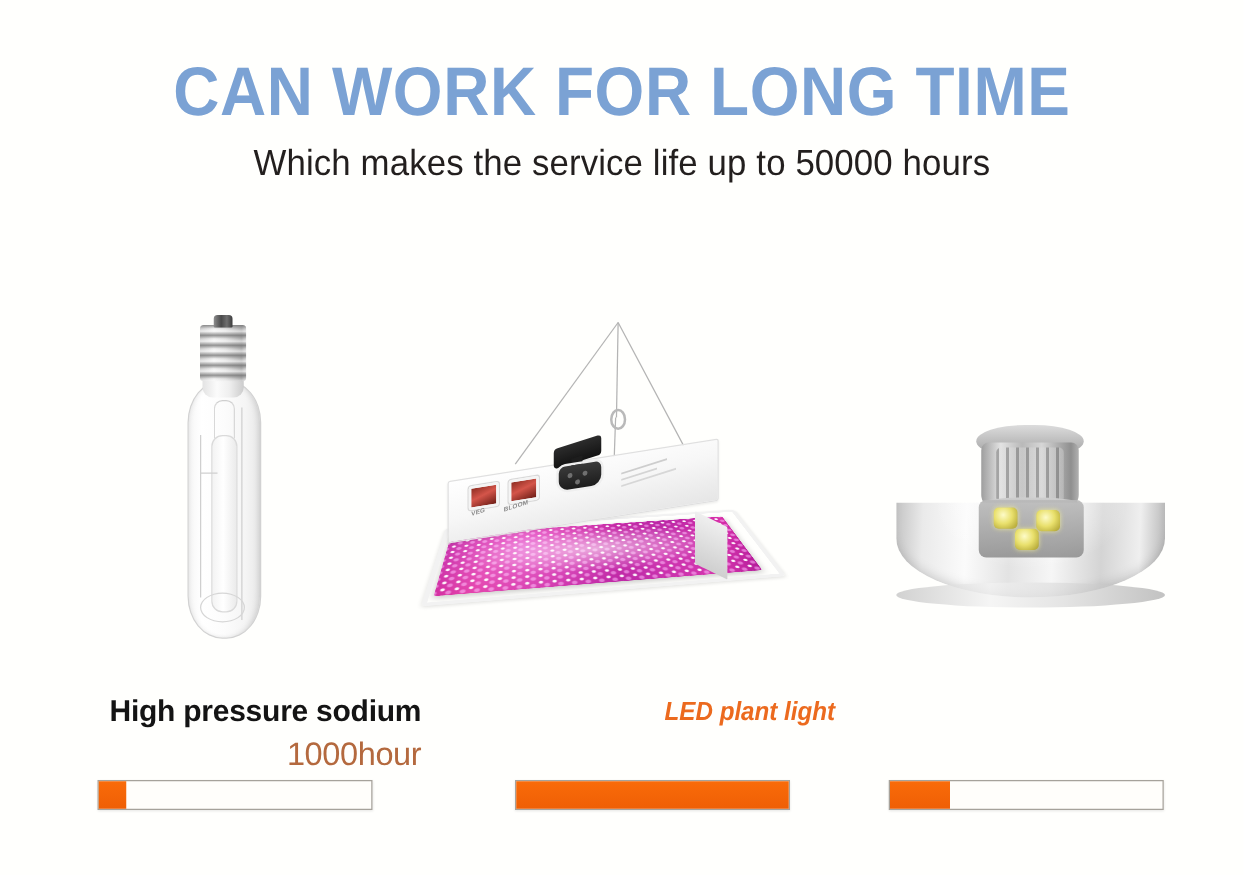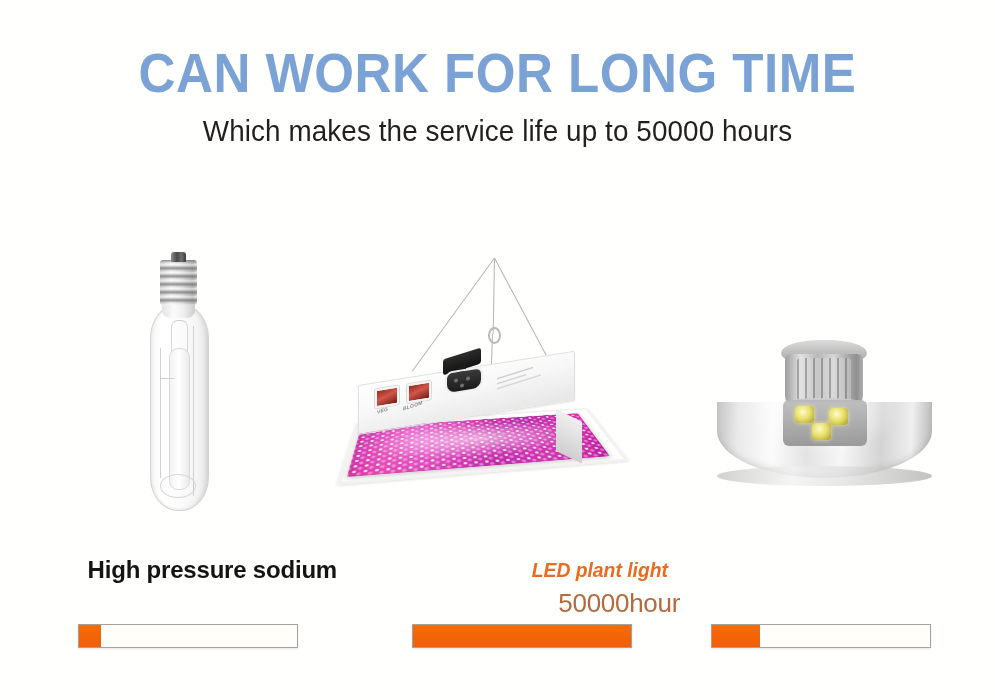--- a/index.html
+++ b/index.html
@@ -532,25 +532,25 @@
       <div class="bay-chips">
         <div class="chip" id="chip-1"></div>
         <div class="chip" id="chip-2"></div>
         <div class="chip" id="chip-3"></div>
       </div>
     </div>
   </div>
 
   <div class="foot" id="foot-hps">
     <div class="title-line">High pressure sodium</div>
+    <div class="hours-line">1000hour</div>
   </div>
 
   <div class="foot" id="foot-led">
     <div class="title-line accent">LED plant light</div>
-    <div class="hours-line">50000hour</div>
   </div>
 
   <div class="foot" id="foot-plant">
   </div>
 
   <div class="bar" id="bar-hps">
     <div class="bar-fill" style="width: 10%;"></div>
   </div>
   <div class="bar" id="bar-led">
     <div class="bar-fill" style="width: 100%;"></div>

